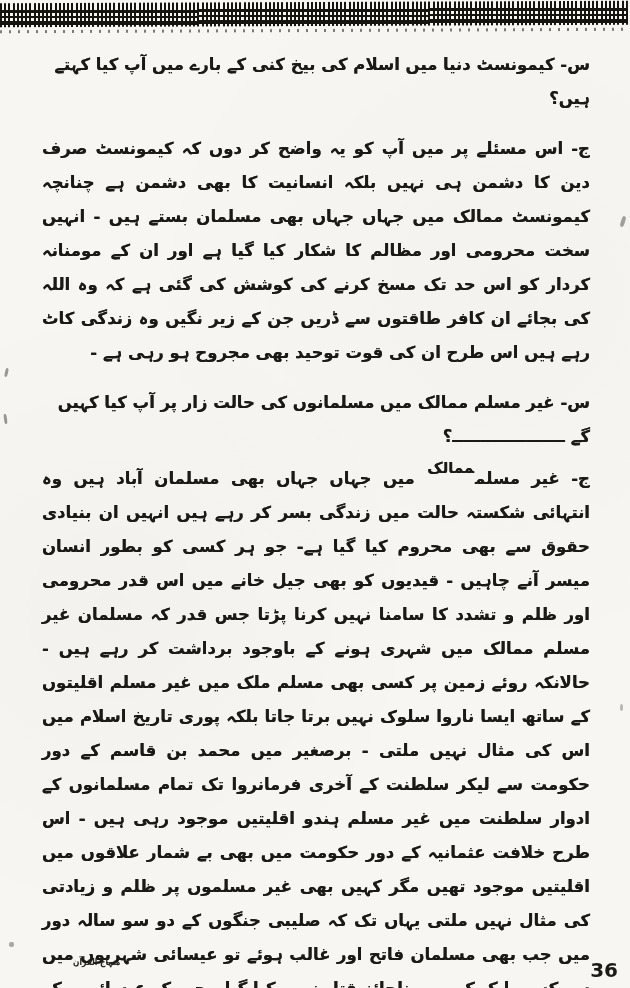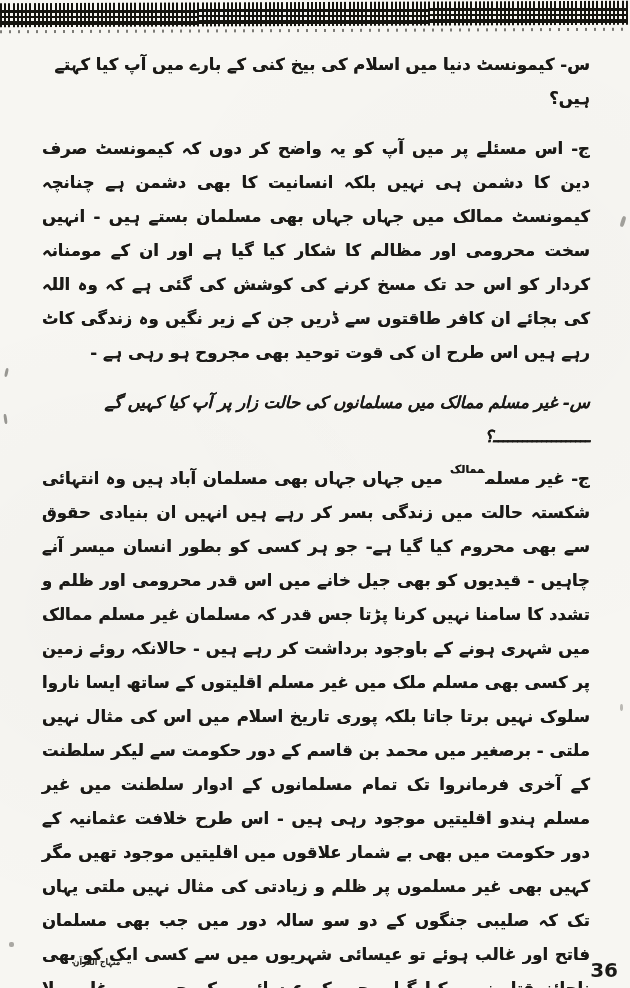--- a/index.html
+++ b/index.html
@@ -44,23 +44,23 @@
     font-size: 16.5px;
     line-height: 34px;
     color: #1b1a17;
     text-shadow: 0 0 0.5px rgba(20,18,14,0.85);
   }
   p { margin: 0; }
   p.question { text-align: right; }
   p.answer { text-align: justify; }
   .q1 { margin: 4px 0 8px; }
   .a1 { margin: 16px 0 16px; }
-  .q2 { margin: 0 0 8px; font-style: italic; }
+  .q2 { margin: 0 0 8px; }
   .inserted {
-    font-size: 11px;
+    font-size: 15px;
     line-height: 0;
     position: relative;
     top: -11px;
     margin: 0 1px;
   }
   
   .stamp {
     position: absolute; left: 73px; bottom: 22px;
     font-family: "DejaVu Sans", sans-serif;
     font-size: 7.5px; font-weight: 700;

